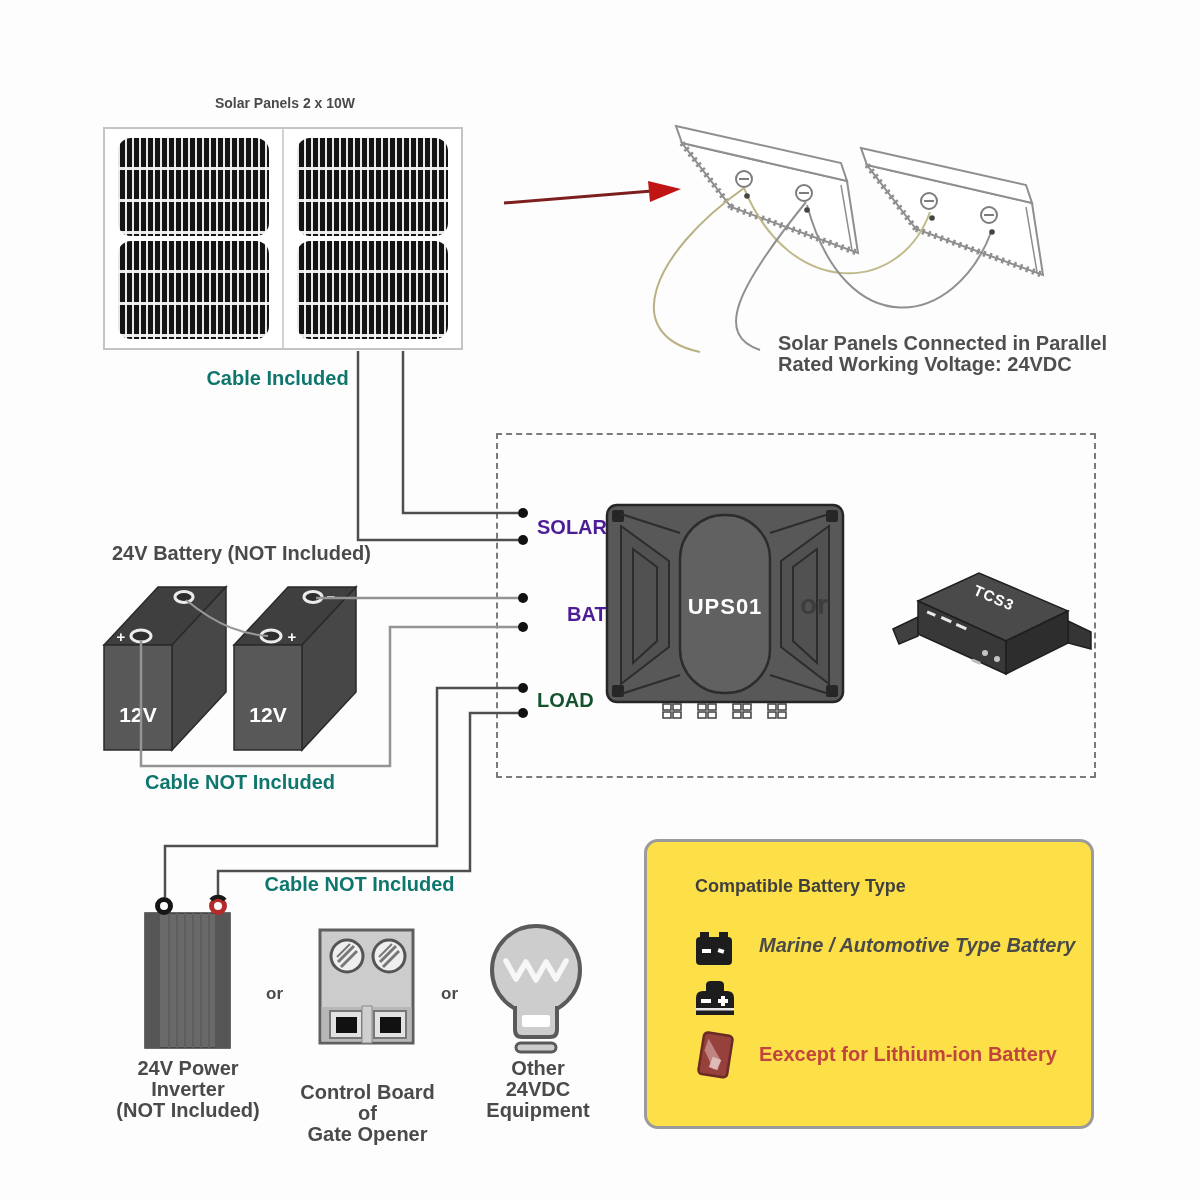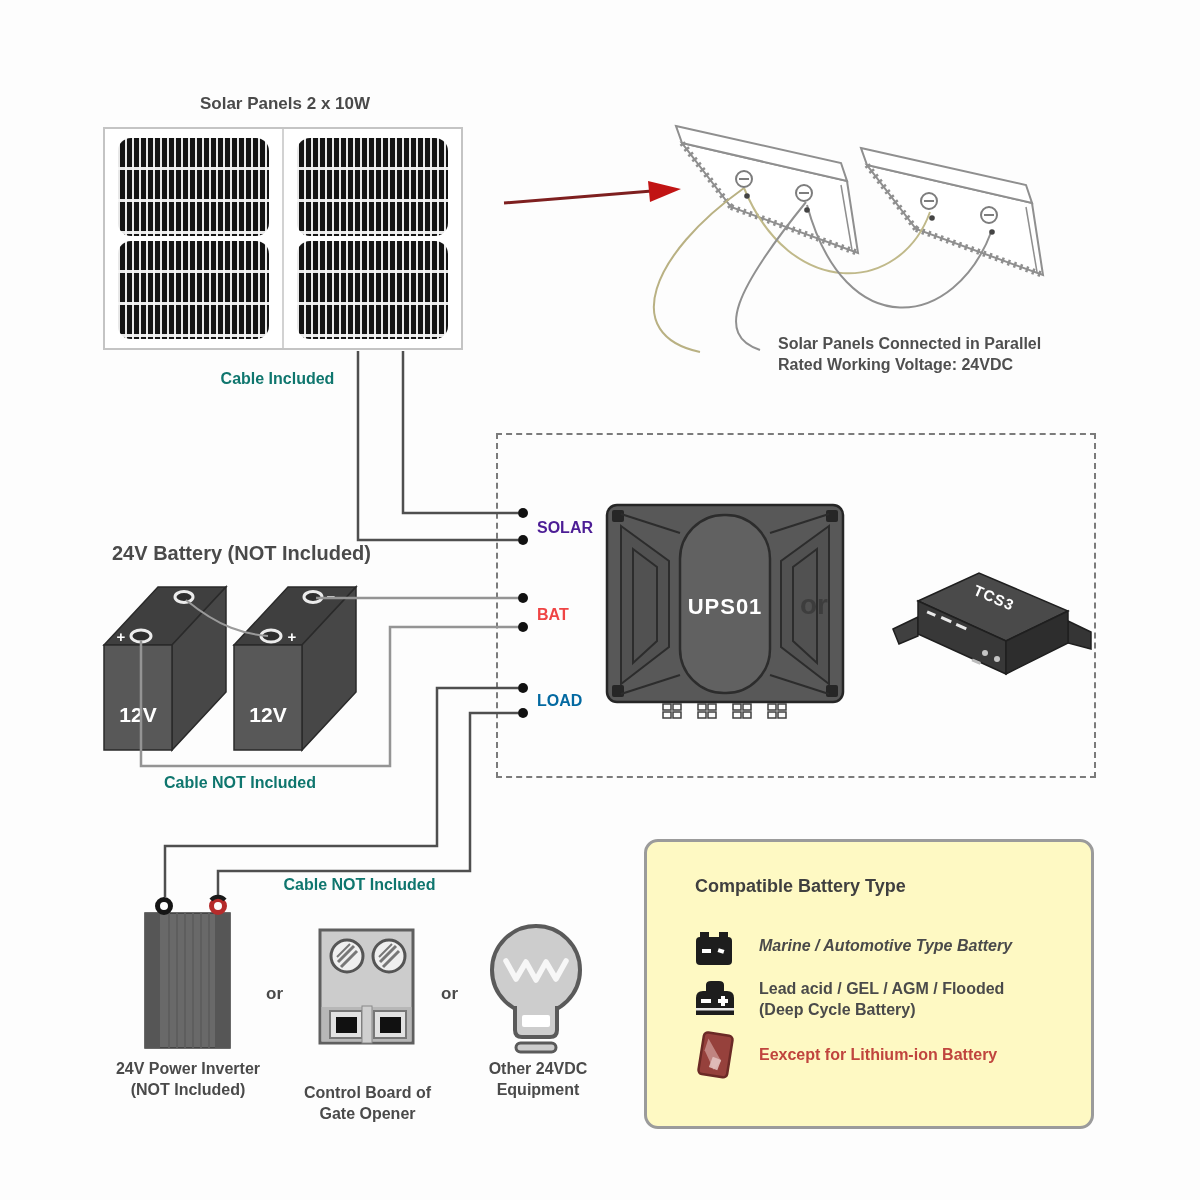--- a/index.html
+++ b/index.html
@@ -1,21 +1,21 @@
 <!DOCTYPE html>
 <html><head>
 <meta charset="utf-8">
 <style>
   html,body{margin:0;padding:0;background:#ffffff;}
   .stage{
     position:relative;width:1200px;height:1200px;overflow:hidden;
     background:#fdfdfd;font-family:"Liberation Sans",sans-serif;
   }
   .lbl{
-    position:absolute;color:#4a4a4a;font-weight:bold;font-size:16px;
+    position:absolute;color:#4a4a4a;font-weight:bold;font-size:20px;
     line-height:21px;white-space:nowrap;z-index:6;
   }
   .ctr{text-align:center;white-space:normal;}
   .blue{color:#0f766e;}
   .red{color:#c0453e;text-align:right;}
   
   .panel-frame{
     position:absolute;left:103px;top:127px;width:360px;height:223px;
     background:#fff;border:2px solid #c4c4c4;display:flex;z-index:3;box-sizing:border-box;
   }
@@ -27,21 +27,21 @@
       repeating-linear-gradient(180deg, rgba(245,245,245,0) 0px, rgba(245,245,245,0) 29px, rgba(246,246,246,.95) 29px, rgba(246,246,246,.95) 32px),
       repeating-linear-gradient(90deg, #e8e8e8 0px, #e8e8e8 2px, #141414 2px, #141414 7px);
     background-color:#141414;
   }
   .dashed-box{
     position:absolute;left:496px;top:433px;width:600px;height:345px;
     border:2px dashed #7b7b7b;z-index:1;box-sizing:border-box;
   }
   .compat-box{
     position:absolute;left:644px;top:839px;width:450px;height:290px;
-    border:3px solid #9b9b9b;border-radius:14px;background:#fef9c3;z-index:2;box-sizing:border-box;
+    border:3px solid #9b9b9b;border-radius:14px;background:#fde047;z-index:2;box-sizing:border-box;
   }
   .art{position:absolute;left:0;top:0;z-index:5;pointer-events:none;}
   .icon-abs{position:absolute;z-index:6;}
   svg text{font-family:"Liberation Sans",sans-serif;}
 </style>
 </head>
 <body>
 
 <div class="stage">
 
@@ -70,24 +70,20 @@
     </svg>
     <div class="lbl" style="left:112px;top:93px;color:#4a4a4a;font-style:italic;">Marine / Automotive Type Battery</div>
 
     <svg class="icon-abs" style="left:46px;top:134px;" width="44" height="42" viewBox="0 0 44 42">
       <path d="M3,39 L3,22 Q3,15 10,15 L13,15 L13,9 Q13,5 18,5 L26,5 Q31,5 31,9 L31,15 L34,15 Q41,15 41,22 L41,39 Z" fill="#1d1d1d"></path>
       <rect x="3" y="32" width="38" height="2.5" fill="#ffffff" opacity="0.9"></rect>
       <rect x="8" y="23" width="10" height="4" fill="#ffffff"></rect>
       <rect x="25" y="23" width="10" height="4" fill="#ffffff"></rect>
       <rect x="28" y="20" width="4" height="10" fill="#ffffff"></rect>
     </svg>
-    <div class="lbl" style="left:112px;top:136px;color:#4a4a4a;white-space:nowrap;">
-      <div>Lead acid / GEL / AGM / Flooded</div>
-      <div>(Deep Cycle Battery)</div>
-    </div>
 
     <svg class="icon-abs" style="left:47px;top:188px;" width="44" height="50" viewBox="0 0 44 50">
       <g transform="rotate(9 22 25)">
         <rect x="7" y="4" width="29" height="42" rx="4" fill="#96413c" stroke="#6b2a26" stroke-width="2.5"></rect>
         <path d="M12,10 L28,30 L22,40 L10,22 Z" fill="#c8908c" opacity="0.85"></path>
         <rect x="18" y="28" width="9" height="11" fill="#e2c0bc" opacity="0.9" transform="rotate(12 22 33)"></rect>
       </g>
     </svg>
     <div class="lbl red" style="left:112px;top:202px;">Eexcept for Lithium-ion Battery</div>
   </div>
@@ -281,32 +277,32 @@
     <g fill="#111111">
       <circle cx="523" cy="513" r="5"></circle>
         <circle cx="523" cy="540" r="5"></circle>
       <circle cx="523" cy="598" r="5"></circle>
         <circle cx="523" cy="627" r="5"></circle>
       <circle cx="523" cy="688" r="5"></circle>
         <circle cx="523" cy="713" r="5"></circle>
     </g>
   </svg>
 
-  <div class="lbl ctr" style="left:150px;top:93px;width:270px;font-size:17px;">Solar Panels 2 x 10W</div>
+  <div class="lbl ctr" style="left:150px;top:93px;width:270px;font-size:14px;">Solar Panels 2 x 10W</div>
 
   <div class="lbl ctr blue" style="left:180px;top:368px;width:195px;">Cable Included</div>
 
   <div class="lbl" style="left:778px;top:333px;color:#4f4f4f;">
     <div>Solar Panels Connected in Parallel</div>
     <div>Rated Working Voltage: 24VDC</div>
   </div>
 
   <div class="lbl" style="left:537px;top:517px;color:#4c1d95;">SOLAR</div>
-  <div class="lbl" style="left:537px;top:604px;color:#ef4444;">BAT</div>
-  <div class="lbl" style="left:537px;top:690px;color:#0369a1;">LOAD</div>
+  <div class="lbl" style="left:567px;top:604px;color:#4c1d95;">BAT</div>
+  <div class="lbl" style="left:537px;top:690px;color:#14532d;">LOAD</div>
 
   <div class="lbl" style="left:800px;top:594px;font-size:28px;color:#3d3d3d;">or</div>
 
   <div class="lbl" style="left:112px;top:543px;font-size:20px;">24V Battery (NOT Included)</div>
 
   <div class="lbl ctr blue" style="left:130px;top:772px;width:220px;">Cable NOT Included</div>
 
   <div class="lbl ctr blue" style="left:262px;top:874px;width:195px;">Cable NOT Included</div>
 
   <div class="lbl ctr" style="left:98px;top:1058px;width:180px;">

